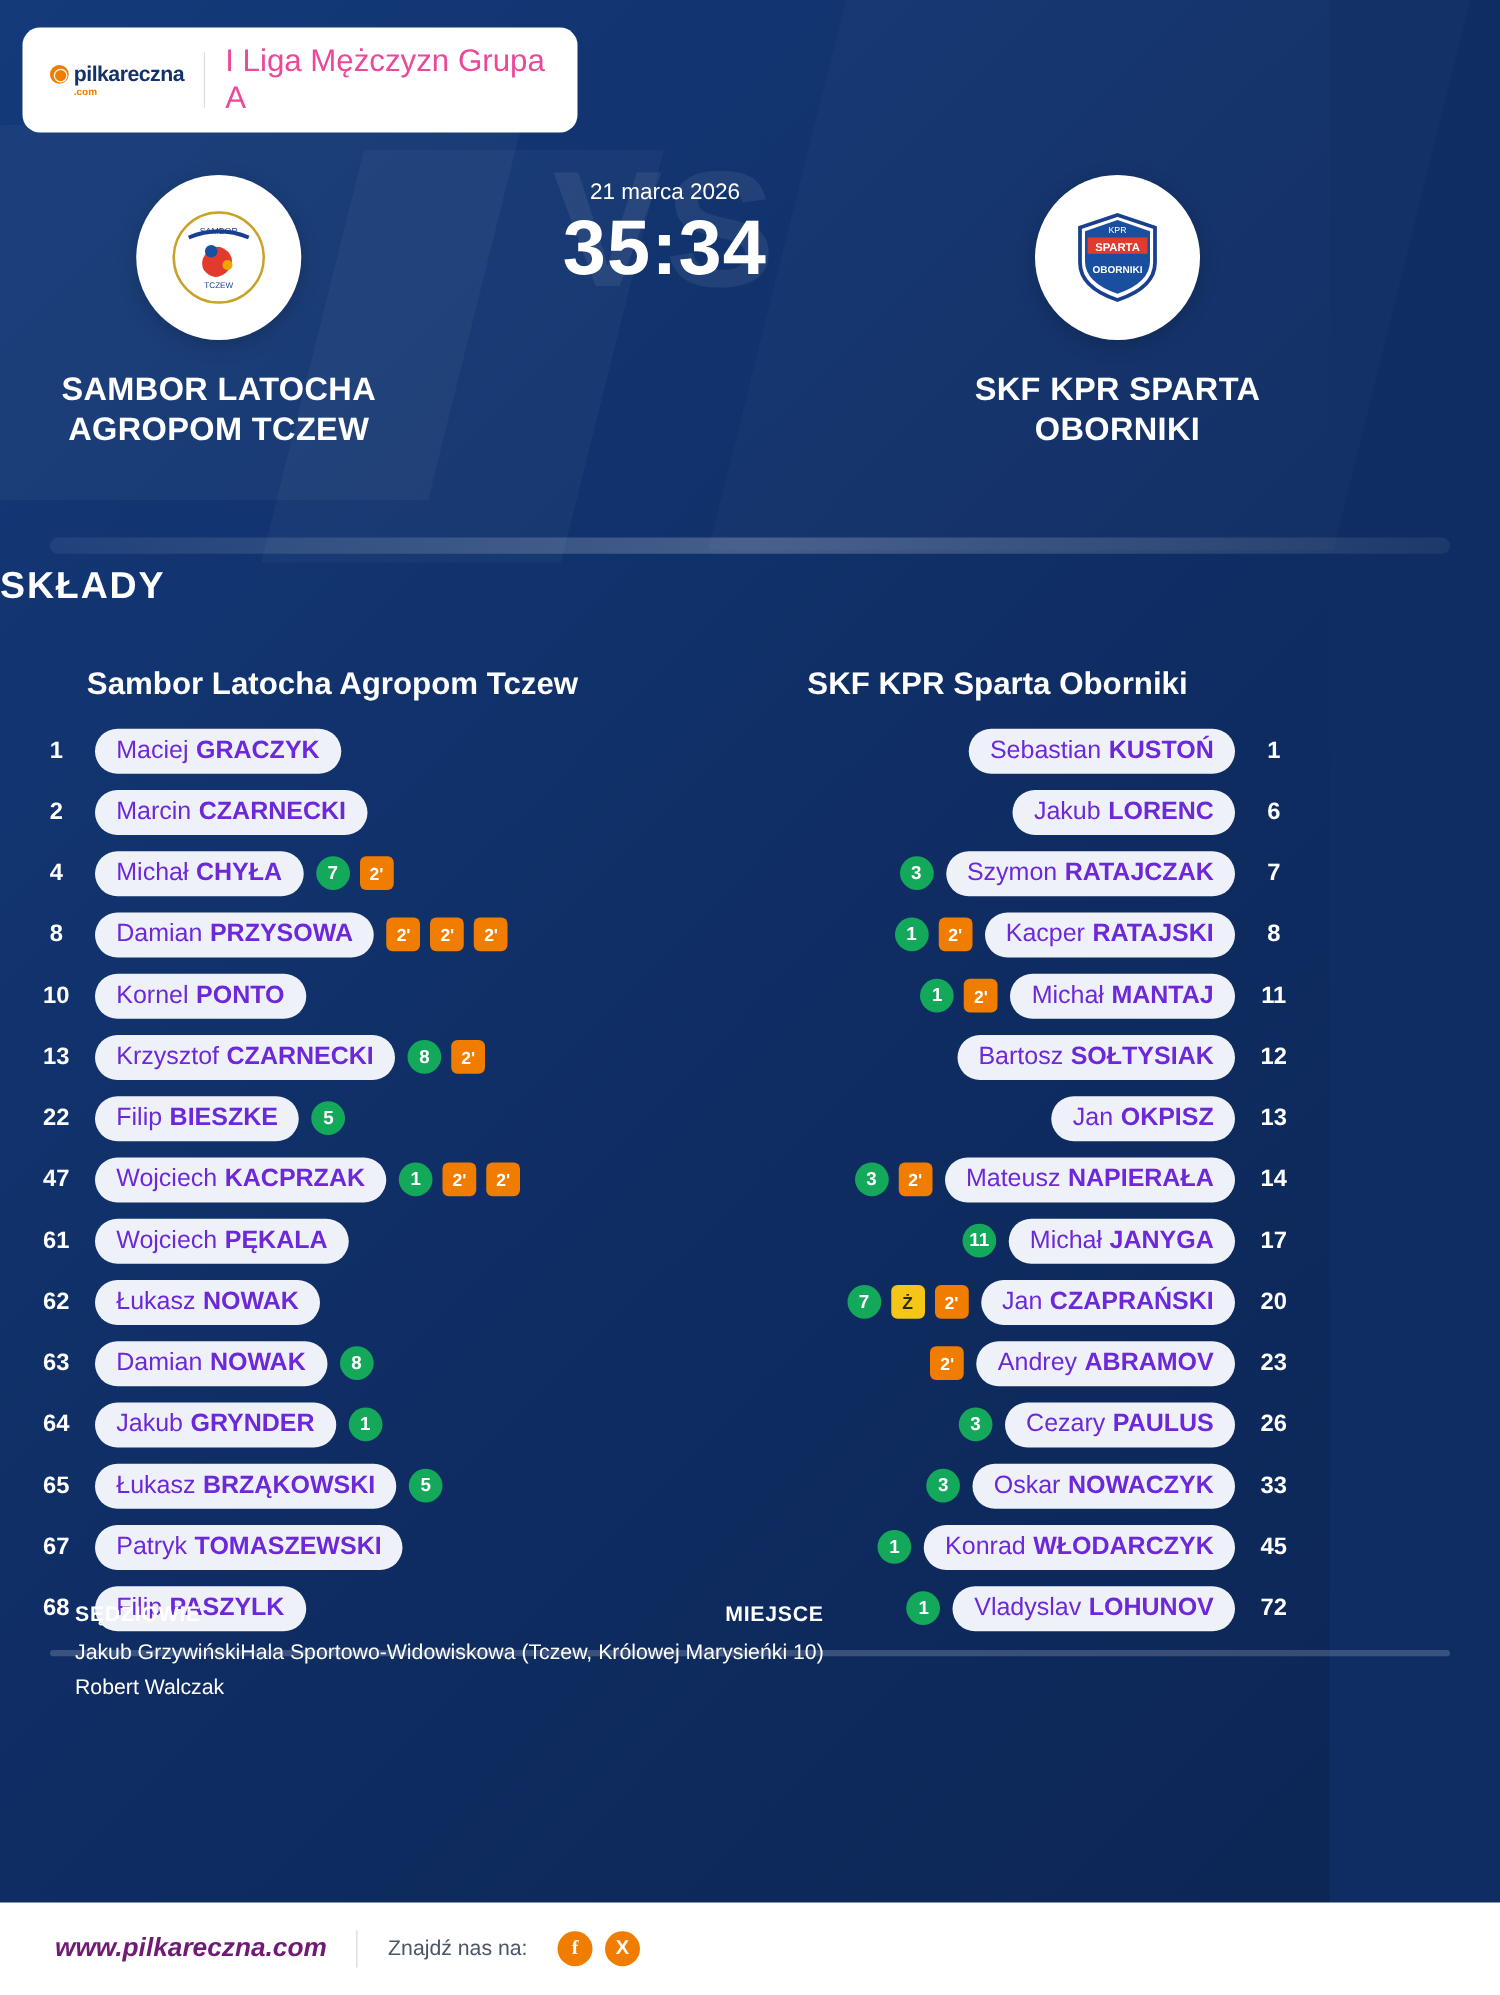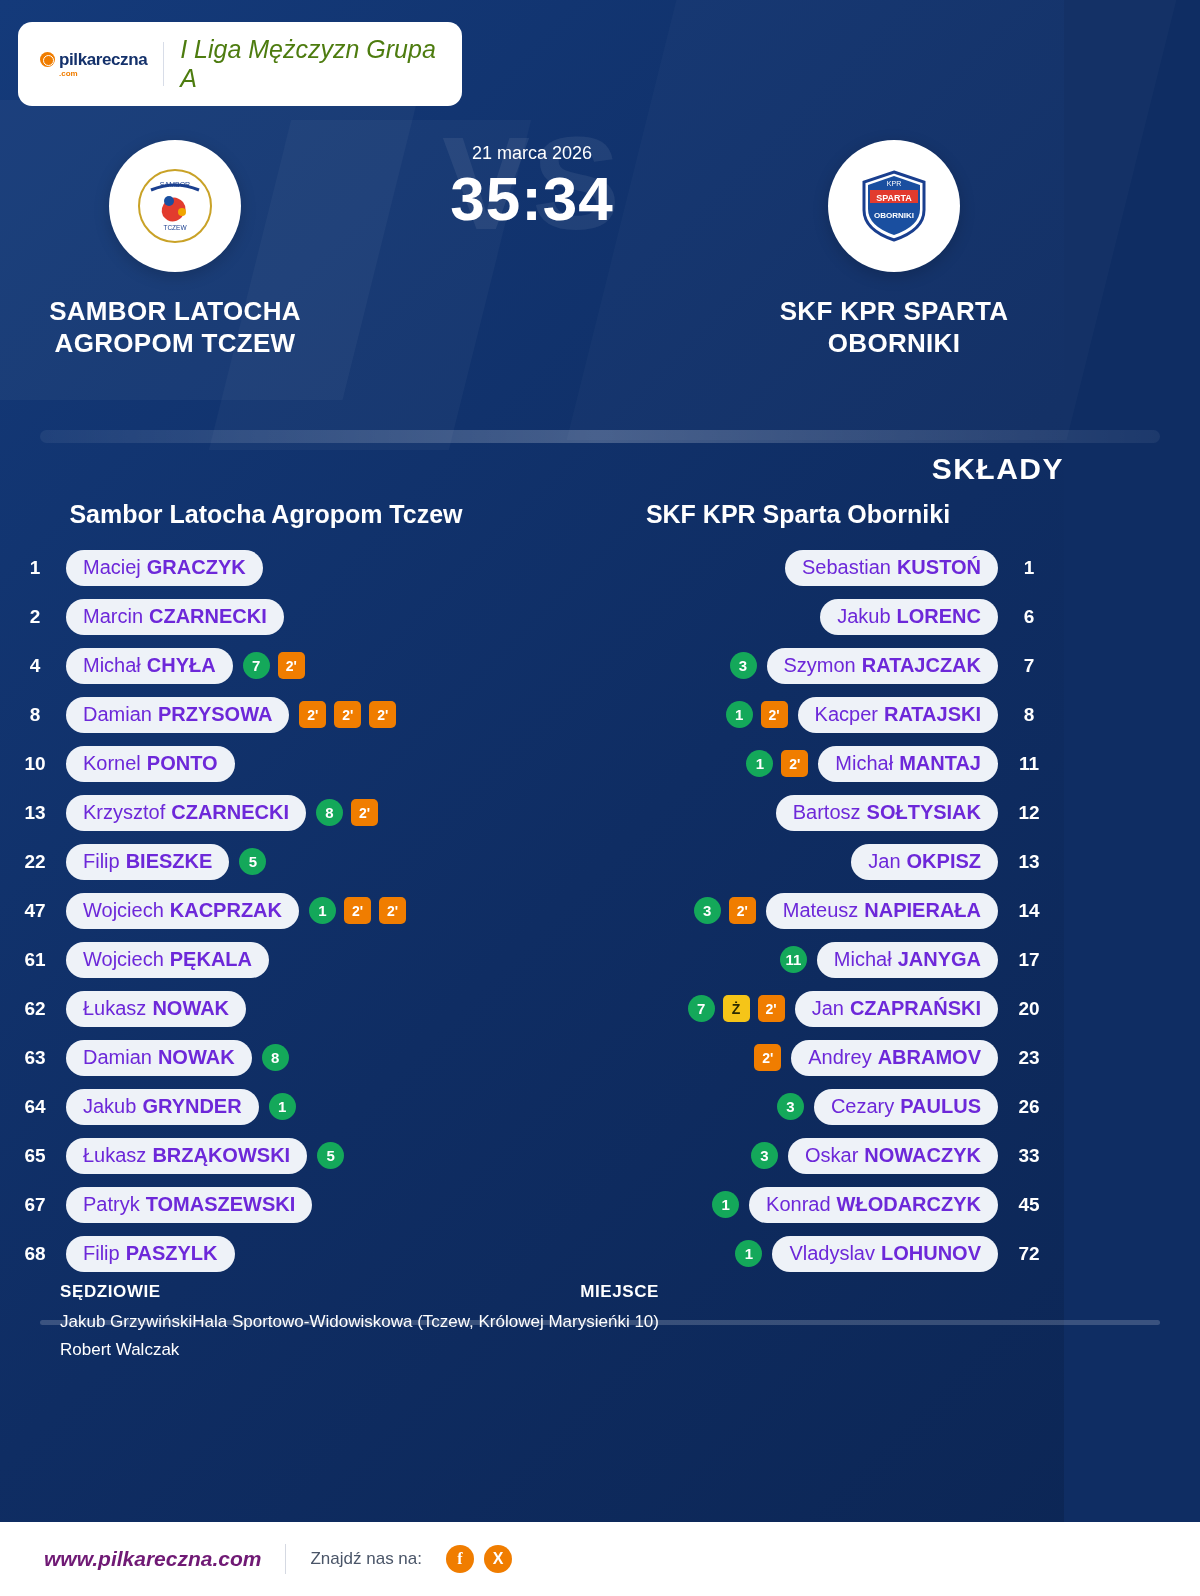--- a/index.html
+++ b/index.html
@@ -55,21 +55,21 @@
   .brand-ball:after {
     content:""; position:absolute; left:3px; top:3px; width:9px; height:9px;
     border-radius:50%; border:1.5px solid #fff;
   }
   .brand-name {
     font-size: 17px; font-weight: bold; color: #14316b; letter-spacing: -0.4px;
   }
   .brand-sub { font-size: 8px; color: #f07d00; font-weight: bold; margin-left: 19px; margin-top: 2px;}
   .chip-divider { width: 1px; height: 44px; background: #d8dde8; }
   .league-name {
-    font-size: 25px; color: #4d7c0f; font-weight: 500; font-style: italic;
+    font-size: 25px; color: #ec4899; font-weight: 500;
   }
 
   .vs-watermark {
     position: absolute; left: 0; right: 0; top: 118px;
     text-align: center;
     font-size: 132px; font-weight: bold;
     color: rgba(255,255,255,0.07);
     letter-spacing: 2px;
     line-height: 1;
   }
@@ -102,32 +102,32 @@
 
   
   .sep-bar {
     position: absolute; left: 40px; top: 430px; width: 1120px; height: 13px;
     background: linear-gradient(90deg, rgba(255,255,255,0.06), rgba(255,255,255,0.22), rgba(255,255,255,0.06));
     border-radius: 7px;
   }
 
   .section-title {
     position: absolute; left: 0; right: 0; top: 452px;
-    text-align: right; color: #fff;
+    text-align: left; color: #fff;
     font-size: 30px; font-weight: bold; letter-spacing: 1.5px;
   }
 
   
   .lineups { position: absolute; left: 0; right: 0; top: 500px; }
   .col-head {
     color: #fff; font-size: 25px; font-weight: bold; text-align: center;
     margin-bottom: 14px;
   }
   .cols { display: flex; }
-  .col { width: 600px; padding: 0 14px; }
+  .col { width: 600px; padding: 0 24px; margin-top: 33px; }
 
   .prow {
     display: flex; align-items: center; height: 49px; gap: 10px;
   }
   .col.left .prow { justify-content: flex-start; }
   .col.right .prow { justify-content: flex-end; }
 
   .num {
     color: #ffffff; font-size: 19px; font-weight: bold;
     width: 42px; text-align: center; flex: 0 0 42px;

